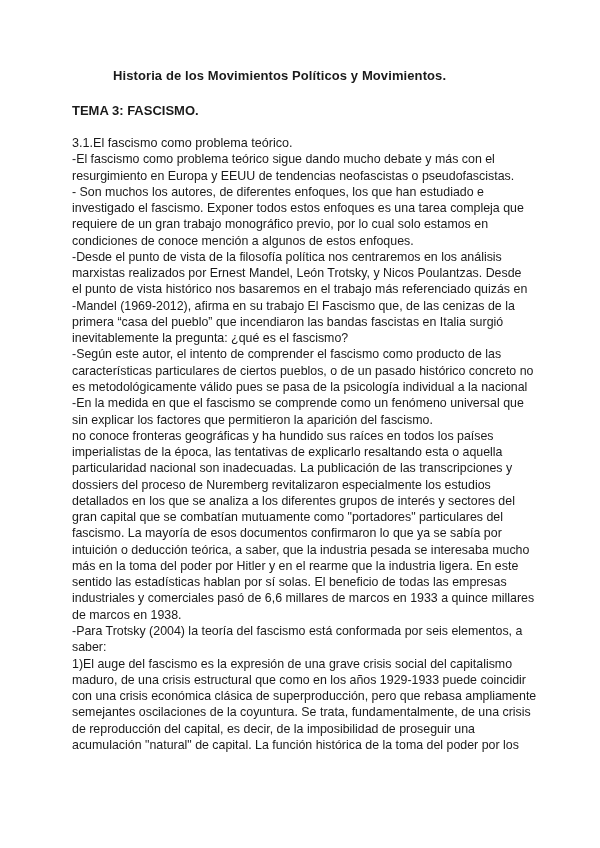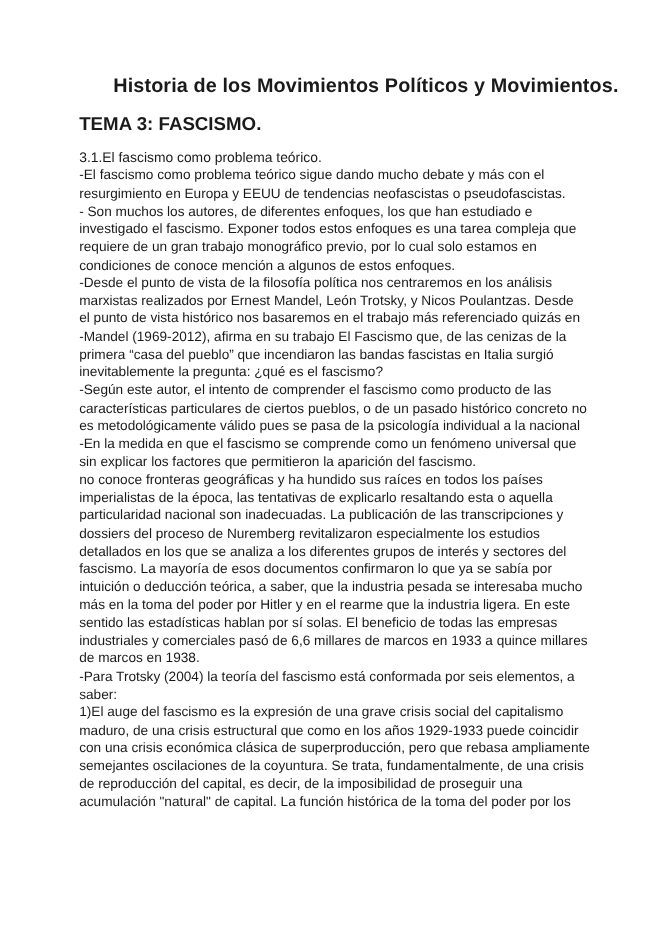--- a/index.html
+++ b/index.html
@@ -17,32 +17,32 @@
     }
     .page {
       position: absolute;
       left: 0; top: 0;
       width: 600px;
       height: 848px;
       background: #ffffff;
     }
     .doc-title {
       position: absolute;
-      left: 103px;
+      left: 113px;
       top: 68px;
-      font-size: 18px;
+      font-size: 13px;
       font-weight: bold;
       white-space: nowrap;
       letter-spacing: 0.1px;
     }
     .tema {
       position: absolute;
       left: 72px;
       top: 103px;
-      font-size: 17px;
+      font-size: 13px;
       font-weight: bold;
       white-space: nowrap;
     }
     .body-block {
       position: absolute;
       left: 72px;
       top: 135px;
       width: 480px;
     }
     .line {
@@ -80,20 +80,21 @@
     <div class="line"> -Según este autor, el intento de comprender el fascismo como producto de las</div>
     <div class="line">características particulares de ciertos pueblos, o de un pasado histórico concreto no</div>
     <div class="line">es metodológicamente válido pues se pasa de la psicología individual a la nacional</div>
     <div class="line"> -En la medida en que el fascismo se comprende como un fenómeno universal que</div>
     <div class="line">sin explicar los factores que permitieron la aparición del fascismo.</div>
     <div class="line">no conoce fronteras geográficas y ha hundido sus raíces en todos los países</div>
     <div class="line">imperialistas de la época, las tentativas de explicarlo resaltando esta o aquella</div>
     <div class="line">particularidad nacional son inadecuadas. La publicación de las transcripciones y</div>
     <div class="line">dossiers del proceso de Nuremberg revitalizaron especialmente los estudios</div>
     <div class="line">detallados en los que se analiza a los diferentes grupos de interés y sectores del</div>
+    <div class="line">gran capital que se combatían mutuamente como "portadores" particulares del</div>
     <div class="line">fascismo. La mayoría de esos documentos confirmaron lo que ya se sabía por</div>
     <div class="line">intuición o deducción teórica, a saber, que la industria pesada se interesaba mucho</div>
     <div class="line">más en la toma del poder por Hitler y en el rearme que la industria ligera. En este</div>
     <div class="line">sentido las estadísticas hablan por sí solas. El beneficio de todas las empresas</div>
     <div class="line">industriales y comerciales pasó de 6,6 millares de marcos en 1933 a quince millares</div>
     <div class="line">de marcos en 1938.</div>
     <div class="line">-Para Trotsky (2004) la teoría del fascismo está conformada por seis elementos, a</div>
     <div class="line">saber:</div>
     <div class="line">1)El auge del fascismo es la expresión de una grave crisis social del capitalismo</div>
     <div class="line">maduro, de una crisis estructural que como en los años 1929-1933 puede coincidir</div>

